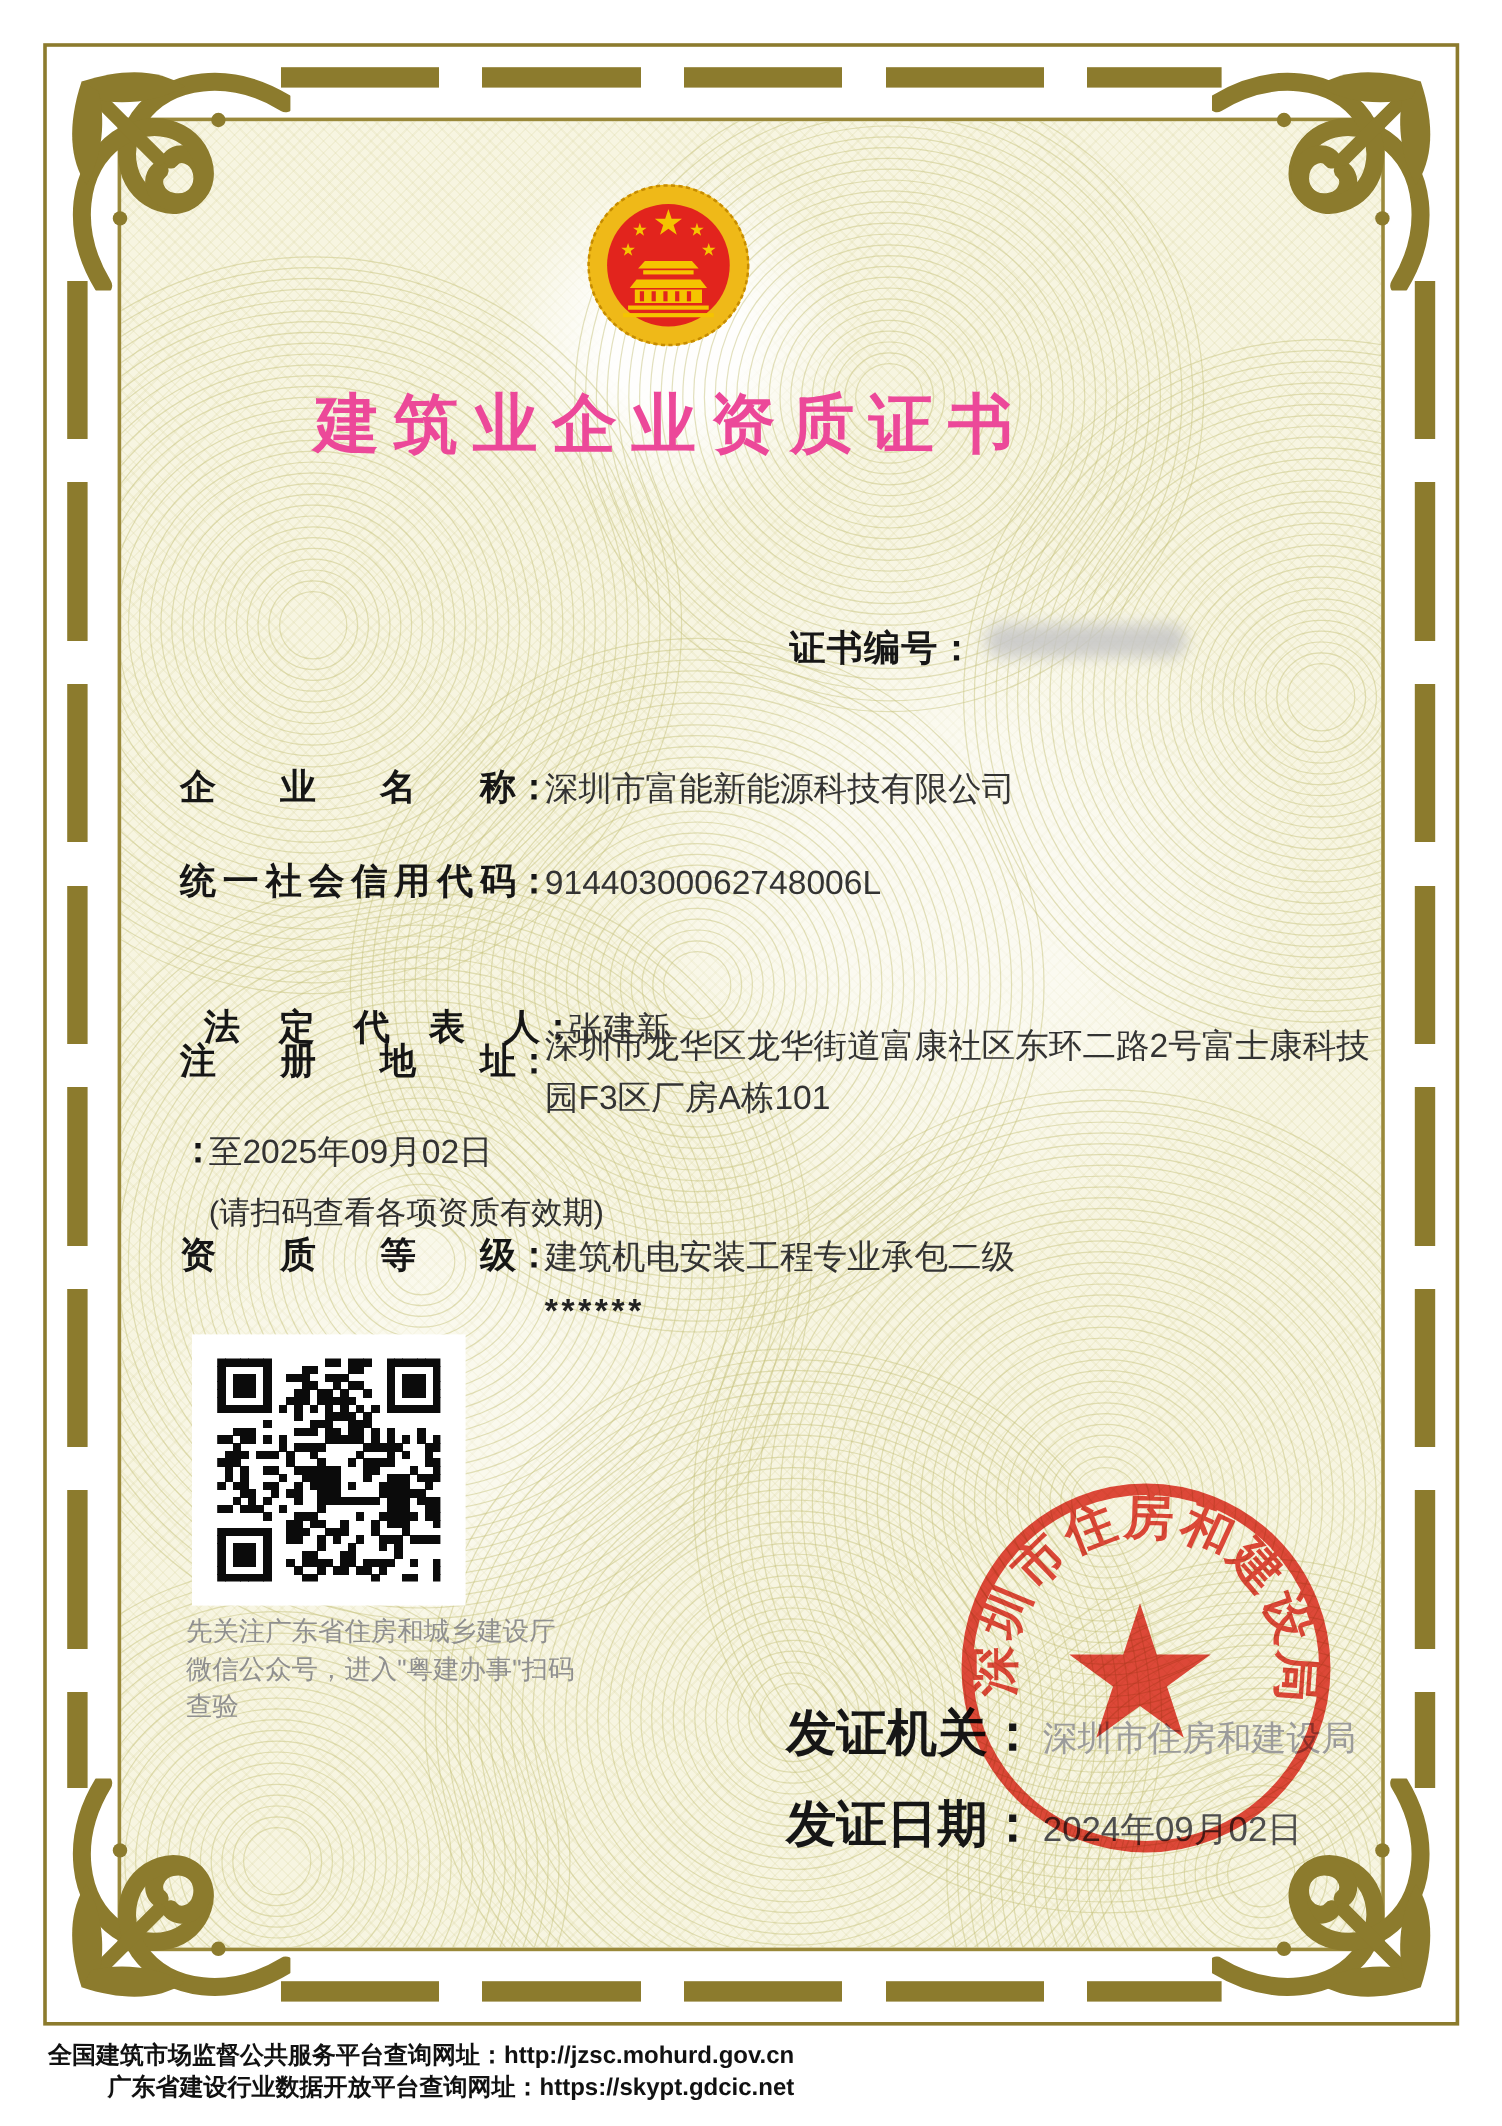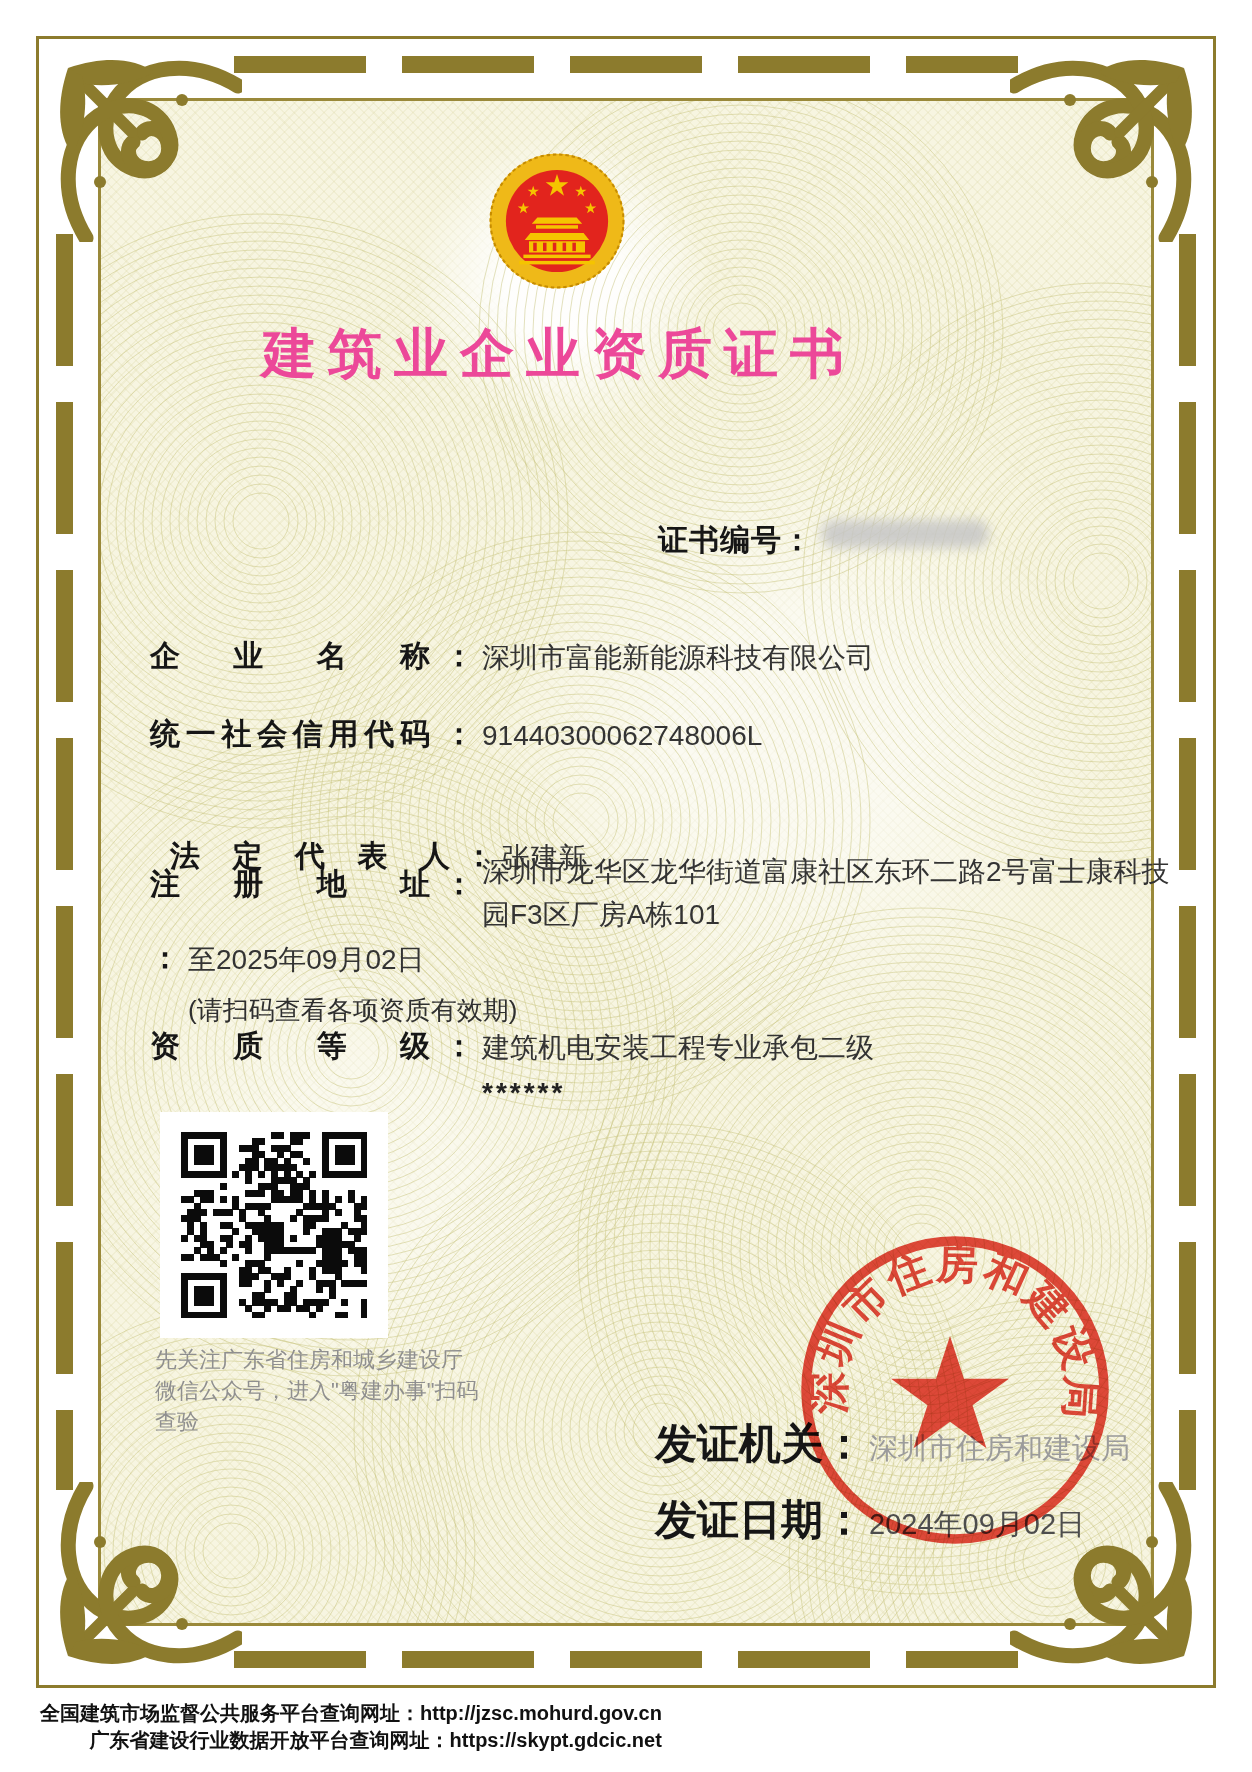--- a/index.html
+++ b/index.html
@@ -38,21 +38,21 @@
   .title{position:absolute;left:239px;top:318px;width:640px;text-align:center;
          font-size:54px;font-weight:900;letter-spacing:12px;color:#ec4899;}
 
   
   .certno{position:absolute;left:658px;top:520px;display:flex;align-items:flex-start;}
   .certno .lbl{font-size:30px;font-weight:800;color:#161616;letter-spacing:1px;}
   .redacted{display:inline-block;width:168px;height:28px;margin-left:8px;border-radius:14px;
             background:#c6c6c6;filter:blur(6px);opacity:.85;}
 
   
-  .row{position:absolute;left:150px;display:flex;align-items:flex-start;gap:14px;}
+  .row{position:absolute;left:150px;display:flex;align-items:flex-start;}
   .row .lbl{flex:none;display:inline-block;width:280px;text-align:justify;text-align-last:justify;
             font-weight:800;font-size:30px;color:#161616;}
   .row .colon{flex:none;display:inline-block;width:22px;text-align:center;font-weight:800;font-size:30px;color:#161616;}
   .row .val{font-size:28px;color:#333333;margin-left:2px;line-height:1.55;max-width:700px;}
   .row .note{font-size:26px;color:#2f2f2f;margin-top:9px;}
   .row .stars{font-size:28px;font-weight:700;letter-spacing:3px;color:#222;margin-top:2px;}
   .row.r1{top:636px;} .row.r2{top:714px;} .row.r3{top:836px;margin-left:20px;}
   .row.r4{top:850px;} .row.r4 .lbl,.row.r4 .colon{padding-top:14px;}
   .row.r4 .val{width:692px;}
   .row.r5{top:938px;} .row.r6{top:1026px;}

